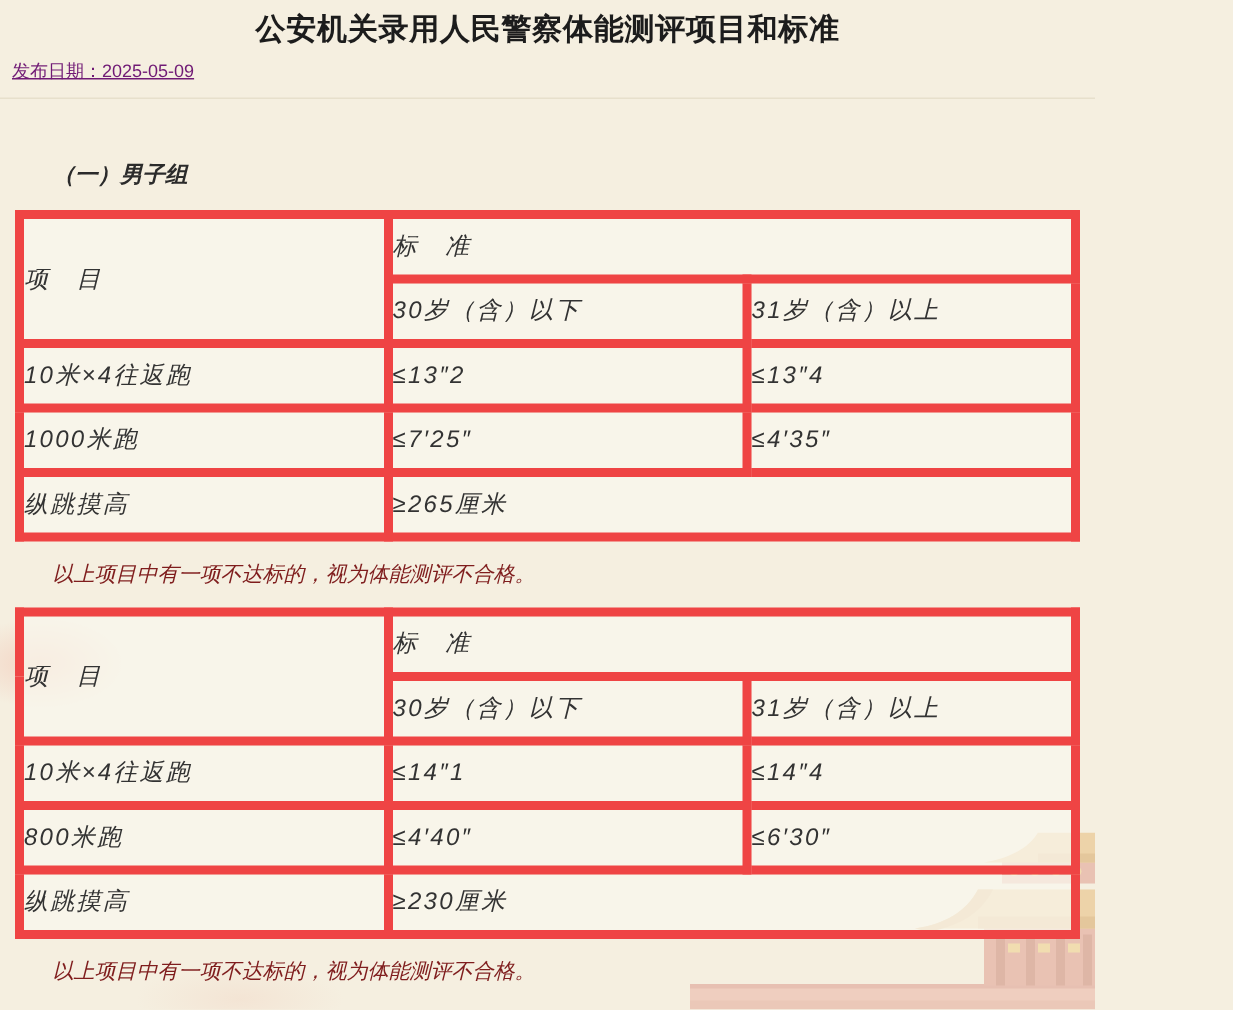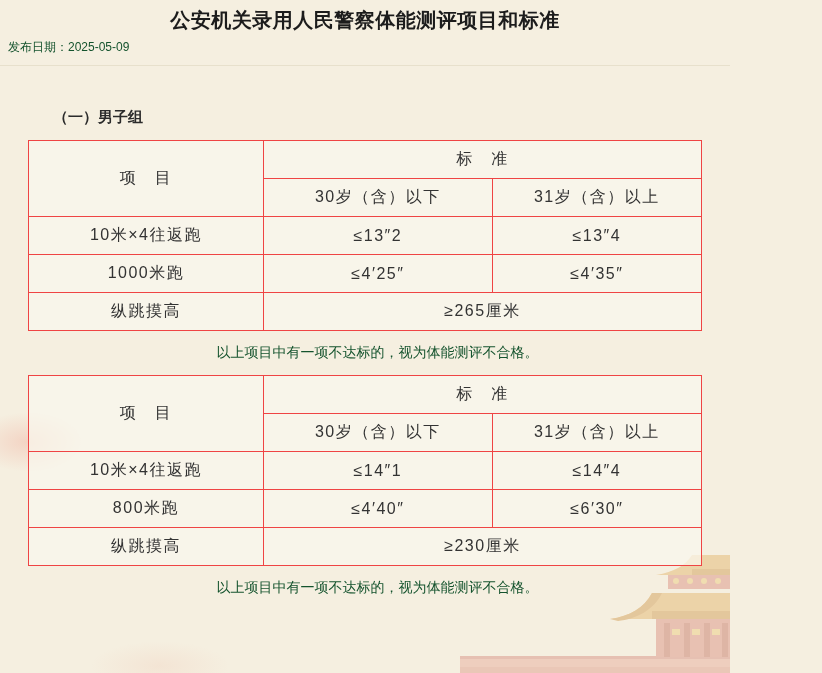--- a/index.html
+++ b/index.html
@@ -21,43 +21,43 @@
     position:absolute;left:90px;bottom:-18px;width:140px;height:50px;z-index:0;
     background:radial-gradient(ellipse at center,rgba(238,190,170,0.22),rgba(238,190,170,0) 70%);
   }
 
   header{position:relative;z-index:2;}
   h1{
     margin:0;padding-top:9px;text-align:center;
     font-size:20px;line-height:22px;font-weight:bold;
     letter-spacing:0.5px;color:#1c1c1c;
   }
-  .pubdate{margin:9px 0 0 8px;font-size:12px;line-height:14px;color:#14532d;}
+  .pubdate{margin:9px 0 0 8px;font-size:12px;line-height:14px;color:#701a75;text-decoration:underline;}
   .divider{border-bottom:1px solid #e7e0cc;margin-top:11px;}
 
-  main{position:relative;z-index:2;padding:0 28px;}
+  main{position:relative;z-index:2;padding:0 10px;font-style:italic;}
   .section-heading{
     font-size:15px;line-height:18px;font-weight:bold;color:#2b2b2b;
     margin:42px 0 0 25px;
   }
   .section-heading.second{margin-top:52px;}
 
   table{
     width:100%;border-collapse:collapse;table-layout:fixed;
     margin-top:14px;
   }
   th,td{
-    border:1px solid #ef4444;
+    border:6px solid #ef4444;
     height:37px;padding:0;
-    text-align:center;vertical-align:middle;
+    text-align:left;vertical-align:middle;
     font-size:16px;letter-spacing:1.5px;font-weight:normal;color:#333;
     background:rgba(250,246,237,0.72);
     overflow:hidden;white-space:nowrap;
   }
-  .note{margin:12px 0 0 25px;font-size:14px;line-height:18px;color:#14532d;text-align:center;}
+  .note{margin:12px 0 0 25px;font-size:14px;line-height:18px;color:#7f1d1d;}
 </style>
 </head>
 <body>
 
 <div class="page">
 
   <div class="deco-blob"></div>
   <div class="deco-blob2"></div>
 
   <svg class="deco-pavilion" width="270" height="118" viewBox="0 0 270 118" xmlns="http://www.w3.org/2000/svg">
@@ -116,21 +116,21 @@
           <th>30岁（含）以下</th>
           <th>31岁（含）以上</th>
         </tr>
         <tr>
           <td>10米×4往返跑</td>
           <td>≤13″2</td>
           <td>≤13″4</td>
         </tr>
         <tr>
           <td>1000米跑</td>
-          <td>≤4′25″</td>
+          <td>≤7′25″</td>
           <td>≤4′35″</td>
         </tr>
         <tr>
           <td>纵跳摸高</td>
           <td colspan="2">≥265厘米</td>
         </tr>
       </tbody>
     </table>
 
     <div class="note">以上项目中有一项不达标的，视为体能测评不合格。</div>

